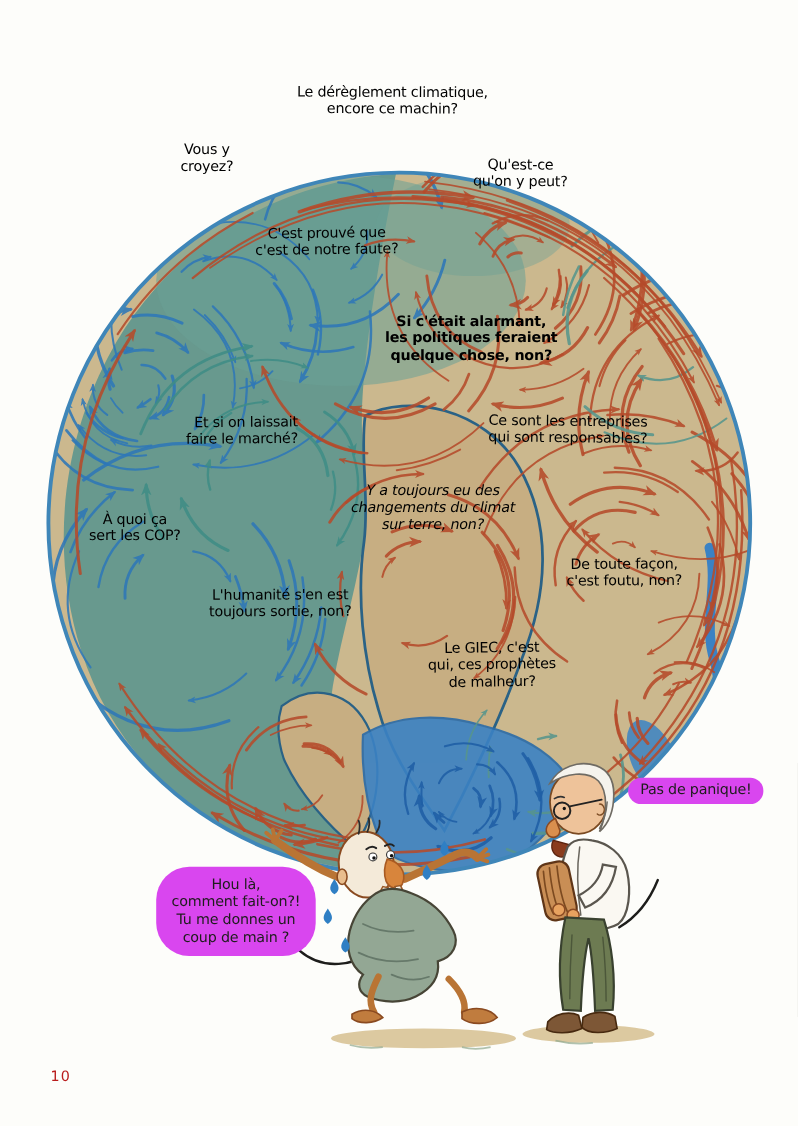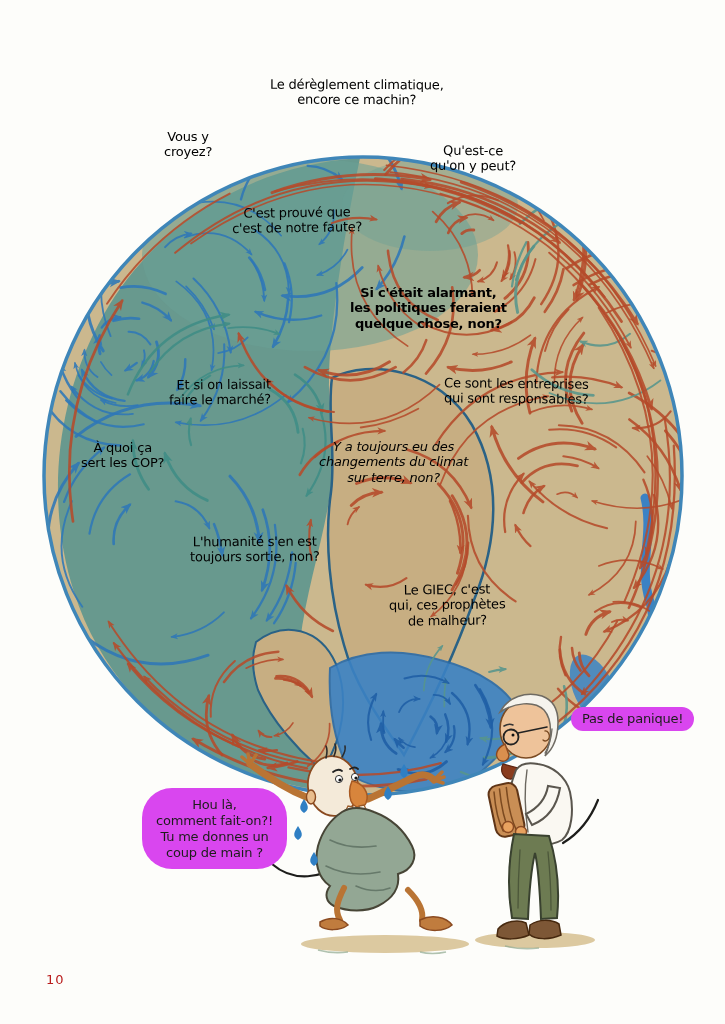--- a/index.html
+++ b/index.html
@@ -17,21 +17,21 @@
   }
   .qb1{left:262px;top:73px;transform:rotate(.2deg);}
   .qb2{left:156px;top:125px;}
   .qb3{left:422px;top:139px;transform:rotate(.5deg);}
   .qb4{left:224px;top:201px;transform:rotate(-.8deg);}
   .qb5{left:491px;top:218px;}
   .qb6{left:342px;top:281px;font-weight:bold;}
   .qb7{left:161px;top:373px;transform:rotate(-.5deg);text-align:right;}
   .qb8{left:436px;top:372px;transform:rotate(.6deg);}
   .qb9{left:311px;top:435px;font-style:italic;}
-  .qb10{left:73px;top:436px;}
+  .qb10{left:73px;top:461px;}
   .qb11{left:507px;top:502px;transform:rotate(-.4deg);}
   .qb12{left:182px;top:530px;transform:rotate(-.3deg);}
   .qb13{left:381px;top:578px;transform:rotate(-.8deg);}
   .bubble{
     position:absolute;background:#d946ef;color:#1d1d1b;
     white-space:pre-line;text-align:center;
     font-size:13px;line-height:1.22;letter-spacing:-0.2px;
   }
   .bub-atlas{left:142px;top:788px;border-radius:30px;padding:9px 14px;}
   .bub-guide1{left:571px;top:707px;border-radius:14px;padding:4px 11px;}
@@ -445,20 +445,22 @@
 quelque chose, non?</div>
   <div class="qbox qb7">Et si on laissait
 faire le marché?</div>
   <div class="qbox qb8">Ce sont les entreprises
 qui sont responsables?</div>
   <div class="qbox qb9">Y a toujours eu des
 changements du climat
 sur terre, non?</div>
   <div class="qbox qb10">À quoi ça
 sert les COP?</div>
+  <div class="qbox qb11">De toute façon,
+c'est foutu, non?</div>
   <div class="qbox qb12">L'humanité s'en est
 toujours sortie, non?</div>
   <div class="qbox qb13">Le GIEC, c'est
 qui, ces prophètes
 de malheur?</div>
 
   <div class="bubble bub-atlas">Hou là,
 comment fait-on?!
 Tu me donnes un
 coup de main ?</div>

